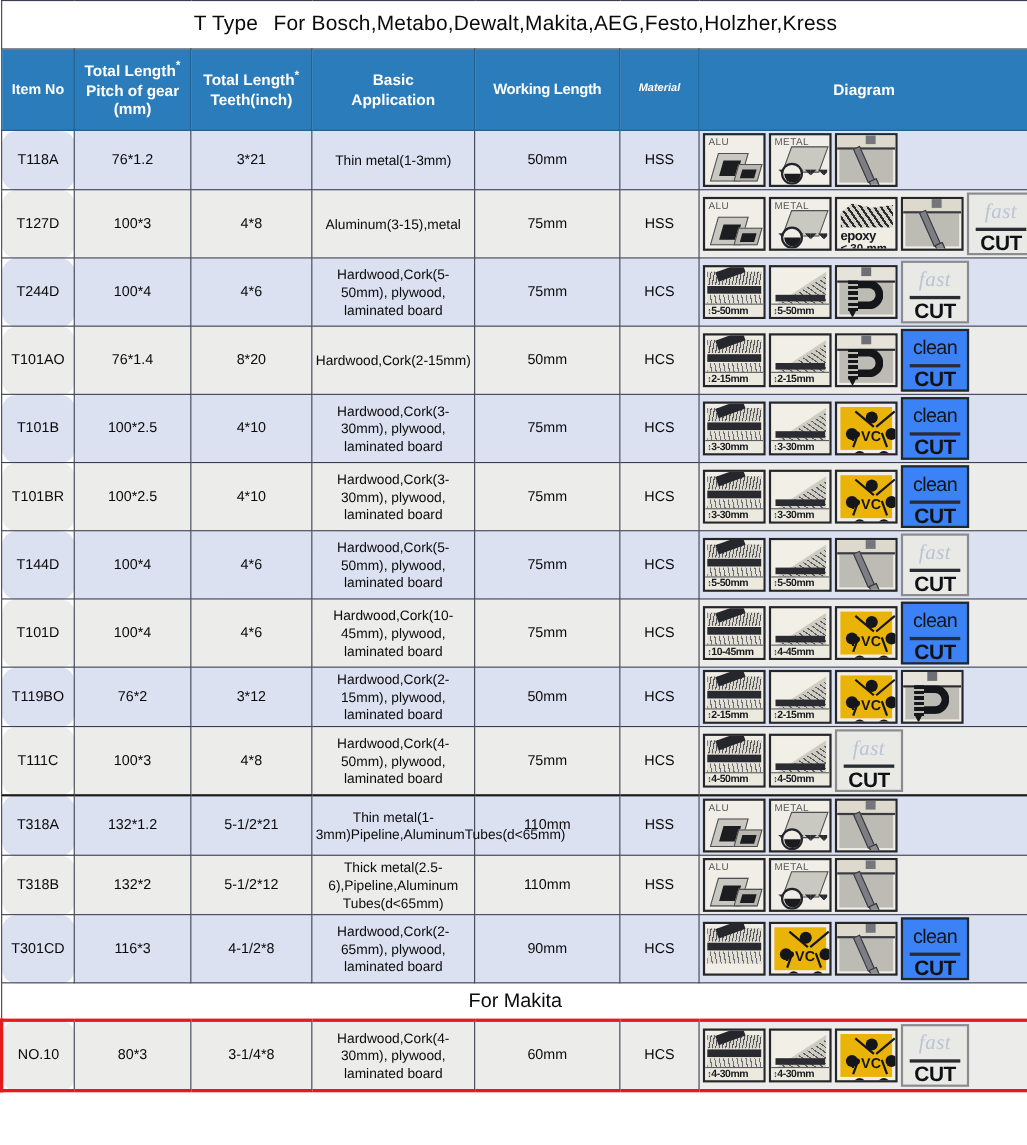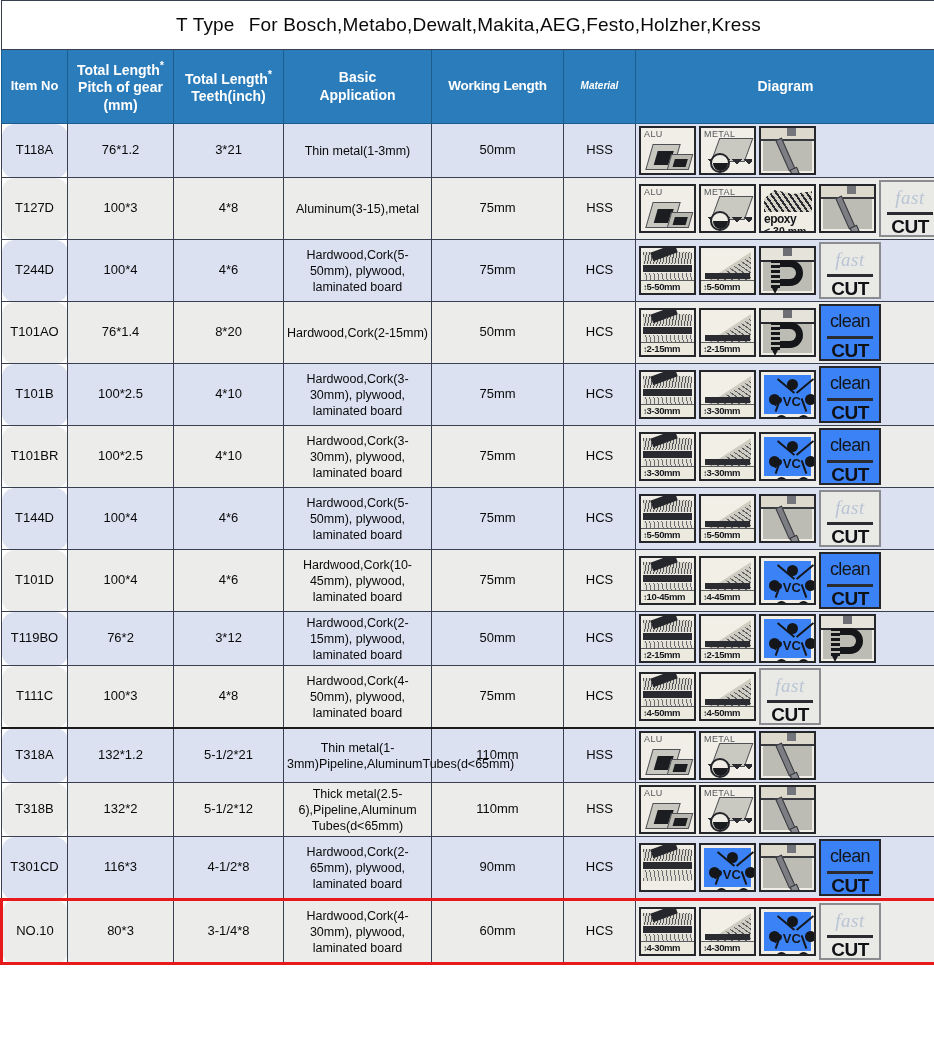--- a/index.html
+++ b/index.html
@@ -58,21 +58,21 @@
     border: 1px solid #3a3f52;
     padding: 2px 3px;
     text-align: center;
     vertical-align: middle;
     line-height: 1.28;
     background-clip: padding-box;
   }
 
   
   td.title-cell {
-    height: 49px;
+    height: 44px;
     text-align: left;
     padding-left: 9px;
     font-size: 19px;
     background: #ffffff;
     letter-spacing: .2px;
     white-space: nowrap;
   }
   td.title-cell .tt-a { margin-right: 14px; }
 
   
@@ -192,21 +192,21 @@
     border-left: 46px solid transparent; border-bottom: 30px solid #cfcdc2;
   }
   .wdg .grain {
     position: absolute; left: 4px; top: 6px; width: 44px; height: 26px;
     background: repeating-linear-gradient(35deg,#5c5d62 0 1px,transparent 1px 4px);
     clip-path: polygon(100% 0,100% 100%,0 100%);
   }
   .wdg .base { position: absolute; left: 2px; bottom: 1px; right: 2px; height: 6px; background: #2b2c31; }
 
   
-  .pvc-wrap { position: absolute; inset: 3px; background: #3b82f6; }
+  .pvc-wrap { position: absolute; inset: 3px; background: #eab308; }
   .pvc-txt {
     position: absolute; left: 0; right: 0; top: 19px; text-align: center;
     font-size: 13px; font-weight: bold; color: #15161a; letter-spacing: .3px;
   }
   .pvc-dot { position: absolute; width: 11px; height: 11px; border-radius: 50%; background: #15161a; }
   .pvc-line { position: absolute; background: #15161a; height: 2px; }
 
   
   .scw-bg { position: absolute; inset: 2px; background: #bdbcb4; }
   .scw-top { position: absolute; left: 0; right: 0; top: 0; height: 14px; background: #e6e4da; border-bottom: 2px solid #2a2b30; }
@@ -833,20 +833,23 @@
                 <div class="slot-tip"></div>
               </div>
               <div class="badge ">
                 <div class="bd-top"><span class="bd-clean">clean</span></div>
                 <div class="bd-rule"></div>
                 <div class="bd-cut">CUT</div>
               </div>
             </div>
           </td>
         </tr>
+        <tr>
+          <td class="section-cell" colspan="7">For Makita</td>
+        </tr>
         <tr class="hl">
           <td class="c-item">NO.10</td>
           <td class="c-len">80*3</td>
           <td class="c-teeth">3-1/4*8</td>
           <td class="c-app">Hardwood,Cork(4-30mm), plywood, laminated board</td>
           <td class="c-work">60mm</td>
           <td class="c-mat">HCS</td>
           <td class="c-diag">
             <div class="icons">
               <div class="ico ">

